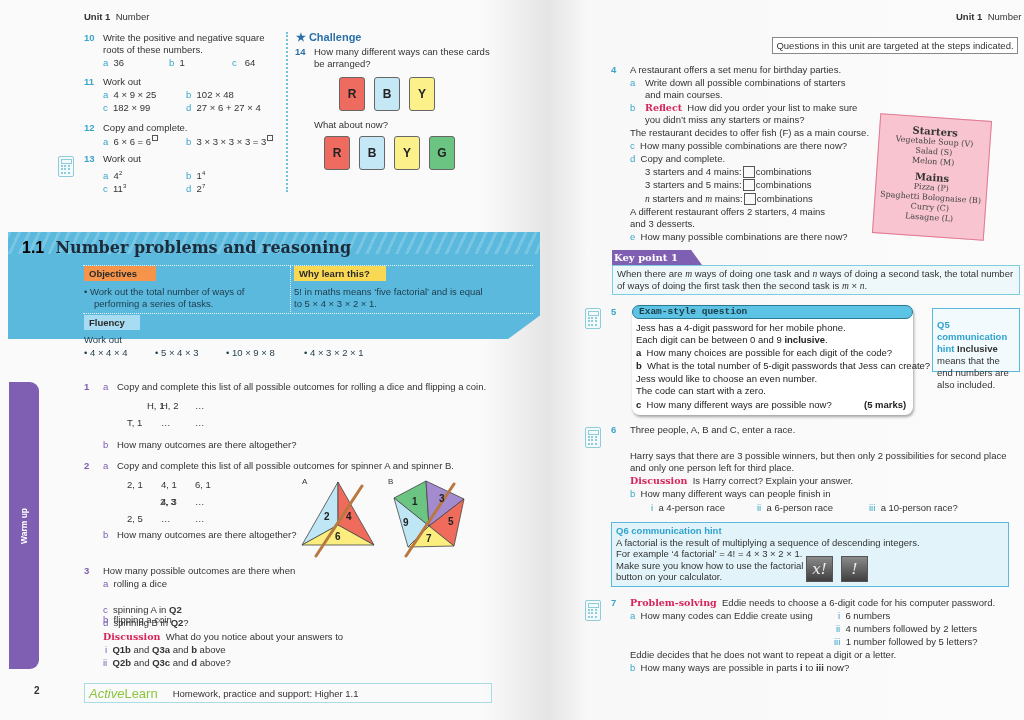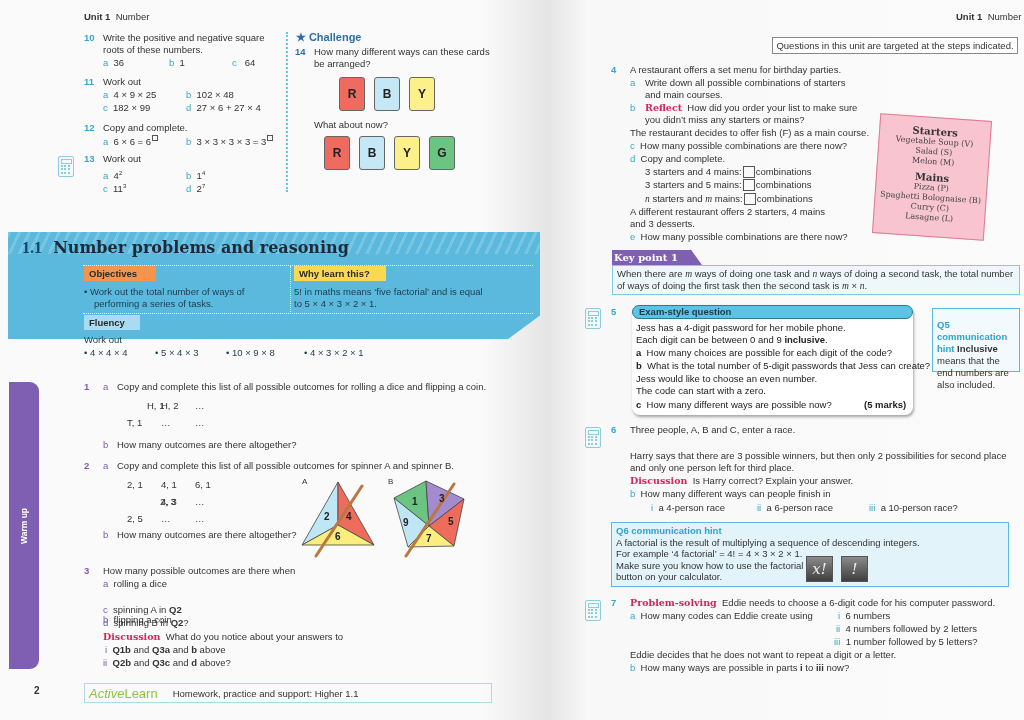--- a/index.html
+++ b/index.html
@@ -20,40 +20,40 @@
 .calc:before{content:"";position:absolute;left:2px;top:2px;width:9px;height:3px;border:1px solid #8fcbd9}
 .calc:after{content:"";position:absolute;left:2px;top:8px;width:9px;height:9px;background:
 repeating-linear-gradient(to right,#8fcbd9 0 2px,transparent 2px 3.5px),transparent;
 -webkit-mask:repeating-linear-gradient(to bottom,#000 0 2px,transparent 2px 3.5px);mask:repeating-linear-gradient(to bottom,#000 0 2px,transparent 2px 3.5px)}
 .dotdiv{position:absolute;border-left:2px dotted #6ec2dd}
 .card{position:absolute;width:26px;height:34px;border:1.5px solid #666;border-radius:3px;font-weight:bold;font-size:12px;display:flex;align-items:center;justify-content:center;color:#222}
 .banner{position:absolute;left:8px;top:232px;width:532px;height:107px;background:#5cb9de;
 clip-path:polygon(0 0,100% 0,100% 78%,94% 100%,0 100%)}
 .banner:before{content:"";position:absolute;left:0;top:0;right:0;height:22px;background:repeating-linear-gradient(115deg,rgba(255,255,255,.18) 0 3px,transparent 3px 9px)}
 .bn-title{position:absolute;left:14px;top:6px;font-family:"DejaVu Serif",serif;font-weight:bold;font-size:16px;color:#1c2b3a}
-.bn-title span{color:#0c4a6e;font-family:Liberation Serif, serif}
+.bn-title span{color:#000000;font-family:Liberation Sans, sans-serif}
 .tag{position:absolute;font-size:9.5px;font-weight:bold;padding:2px 5px;color:#2a2a2a}
 .dotline{position:absolute;border-top:1.5px dotted #e8f6fb}
 .warm{position:absolute;left:9px;top:382px;width:30px;height:287px;background:#7f5fb2;border-radius:0 9px 9px 0}
 .warm span{position:absolute;left:50%;top:50%;transform:translate(-50%,-50%) rotate(-90deg);color:#fff;font-size:8.5px;font-weight:bold;white-space:nowrap}
 .disc{color:#d6245a;font-family:"DejaVu Serif",serif;font-weight:bold}
 .al{position:absolute;left:84px;top:683px;width:408px;height:20px;border:1.5px solid #a8dde6;display:flex;align-items:center;padding-left:4px}
 .al .logo{color:#8bc53f;font-size:13px;font-style:italic;margin-right:15px}
 .al .logo span{font-style:normal}
 .al .txt{font-size:9.5px;color:#333}
 .notice{position:absolute;left:772px;top:37px;width:246px;height:17px;border:1px solid #888;font-size:9.5px;display:flex;align-items:center;justify-content:center;color:#333;background:#fff}
 .hint4{position:absolute;left:893px;top:66px;width:128px;height:43px;background:#fde9cf;border:1.5px solid #f3a640;padding:3px 5px;font-size:9.5px;line-height:12px}
 .hint4 .h{color:#f08c1c;font-weight:bold}
 .menu{position:absolute;left:876px;top:117px;width:112px;height:120px;background:#f7c4d0;border:1.5px solid #e07a92;transform:rotate(4deg);text-align:center;font-family:"DejaVu Serif",serif;color:#444;padding-top:6px}
 .menu .mh{font-weight:bold;font-size:10px;color:#333;margin-top:2px}
 .menu .mi{font-size:8px;line-height:10px}
 .keyhdr{position:absolute;left:612px;top:250px;height:15px;width:90px;background:#7f5fb2;color:#fff;font-family:"DejaVu Serif",serif;font-weight:bold;font-size:10px;padding-left:2px;line-height:15px;clip-path:polygon(0 0,88% 0,100% 100%,0 100%)}
 .keybox{position:absolute;left:612px;top:265px;width:408px;height:30px;border:1.5px solid #7fcbe0;background:#eef8fb;padding:2px 4px;font-size:9.5px;line-height:12px}
 .exam{position:absolute;left:632px;top:305px;width:281px;height:110px;border-radius:8px;background:#fff;box-shadow:1px 2px 3px rgba(0,0,0,.35)}
-.exam .eh{height:14px;background:#5cc3e4;border:1.5px solid #2c7a94;border-radius:8px;font-family:Liberation Sans, sans-serif;font-weight:bold;font-size:9.5px;line-height:11px;padding-left:6px;color:#1d3a47}
+.exam .eh{height:14px;background:#5cc3e4;border:1.5px solid #2c7a94;border-radius:8px;font-family:Liberation Mono, monospace;font-weight:bold;font-size:9.5px;line-height:11px;padding-left:6px;color:#1d3a47}
 .exam .el{position:absolute;left:4px;font-family:Liberation Sans, sans-serif;font-size:9.5px;line-height:12px;white-space:nowrap;color:#222}
 .hint5{position:absolute;left:932px;top:308px;width:88px;height:64px;border:1.5px solid #5cb9de;background:#f2fafd;padding:10px 4px;font-size:9.5px;line-height:12px}
 .hint5 .h{color:#2fa3cf;font-weight:bold}
 .hint6{position:absolute;left:611px;top:522px;width:398px;height:65px;border:1.5px solid #5cb9de;background:#e3f3fa;padding:2px 4px;font-size:9.5px;line-height:11.5px}
 .hint6 .h{color:#2fa3cf;font-weight:bold}
 .key{position:absolute;width:27px;height:26px;background:linear-gradient(#8a8a8a,#3f3f3f);border:1.5px solid #555;color:#eee;font-family:"DejaVu Serif",serif;font-style:italic;font-size:15px;display:flex;align-items:center;justify-content:center}
 .ps{color:#d6245a;font-family:"DejaVu Serif",serif;font-weight:bold}
 .bx{display:inline-block;width:12px;height:12px;border:1px solid #555;vertical-align:middle;margin:0 1px}
 .sq{display:inline-block;width:6px;height:6px;border:1px solid #555;vertical-align:super;margin-left:1px}
 i.m{font-family:"Liberation Serif",serif;font-style:italic}

